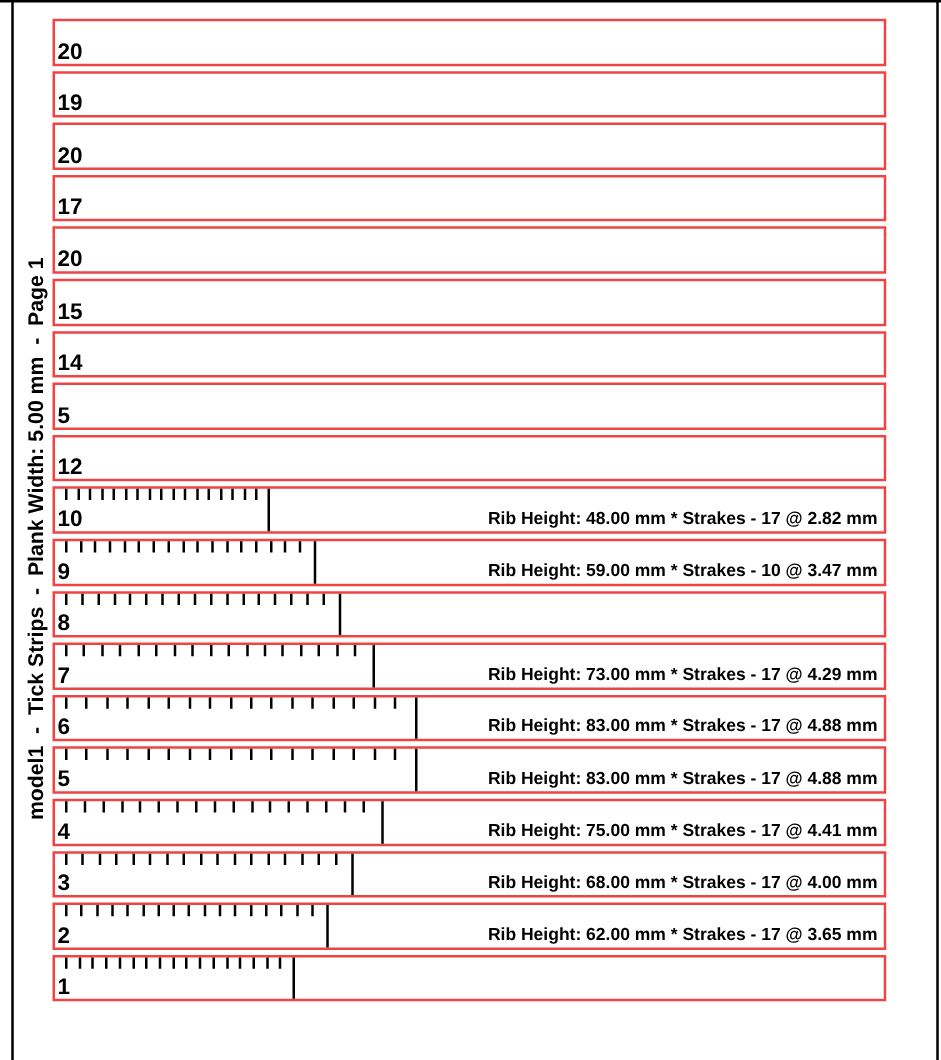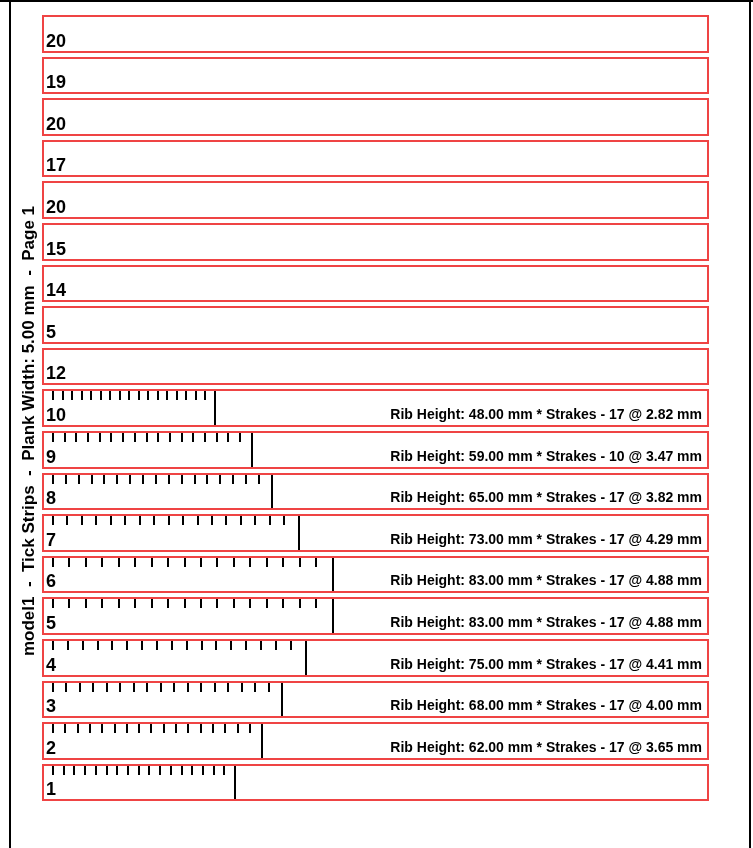--- a/index.html
+++ b/index.html
@@ -167,21 +167,20 @@
         <div class="tick" style="left: 148.327px;"></div>
         <div class="tick" style="left: 160.021px;"></div>
         <div class="tick" style="left: 171.715px;"></div>
         <div class="tick" style="left: 183.409px;"></div>
         <div class="tick" style="left: 195.102px;"></div>
         <div class="endline" style="left: 206.83px;"></div>
       </div>
 
   <div class="strip">
     <span class="strip-number">8</span>
-    <span class="rib-label">Rib Height: 65.00 mm * Strakes - 17 @ 3.82 mm</span>
   <div class="tick" style="left: 8px;"></div>
         <div class="tick" style="left: 20.8734px;"></div>
         <div class="tick" style="left: 33.7468px;"></div>
         <div class="tick" style="left: 46.6202px;"></div>
         <div class="tick" style="left: 59.4936px;"></div>
         <div class="tick" style="left: 72.367px;"></div>
         <div class="tick" style="left: 85.2404px;"></div>
         <div class="tick" style="left: 98.1138px;"></div>
         <div class="tick" style="left: 110.987px;"></div>
         <div class="tick" style="left: 123.861px;"></div>

